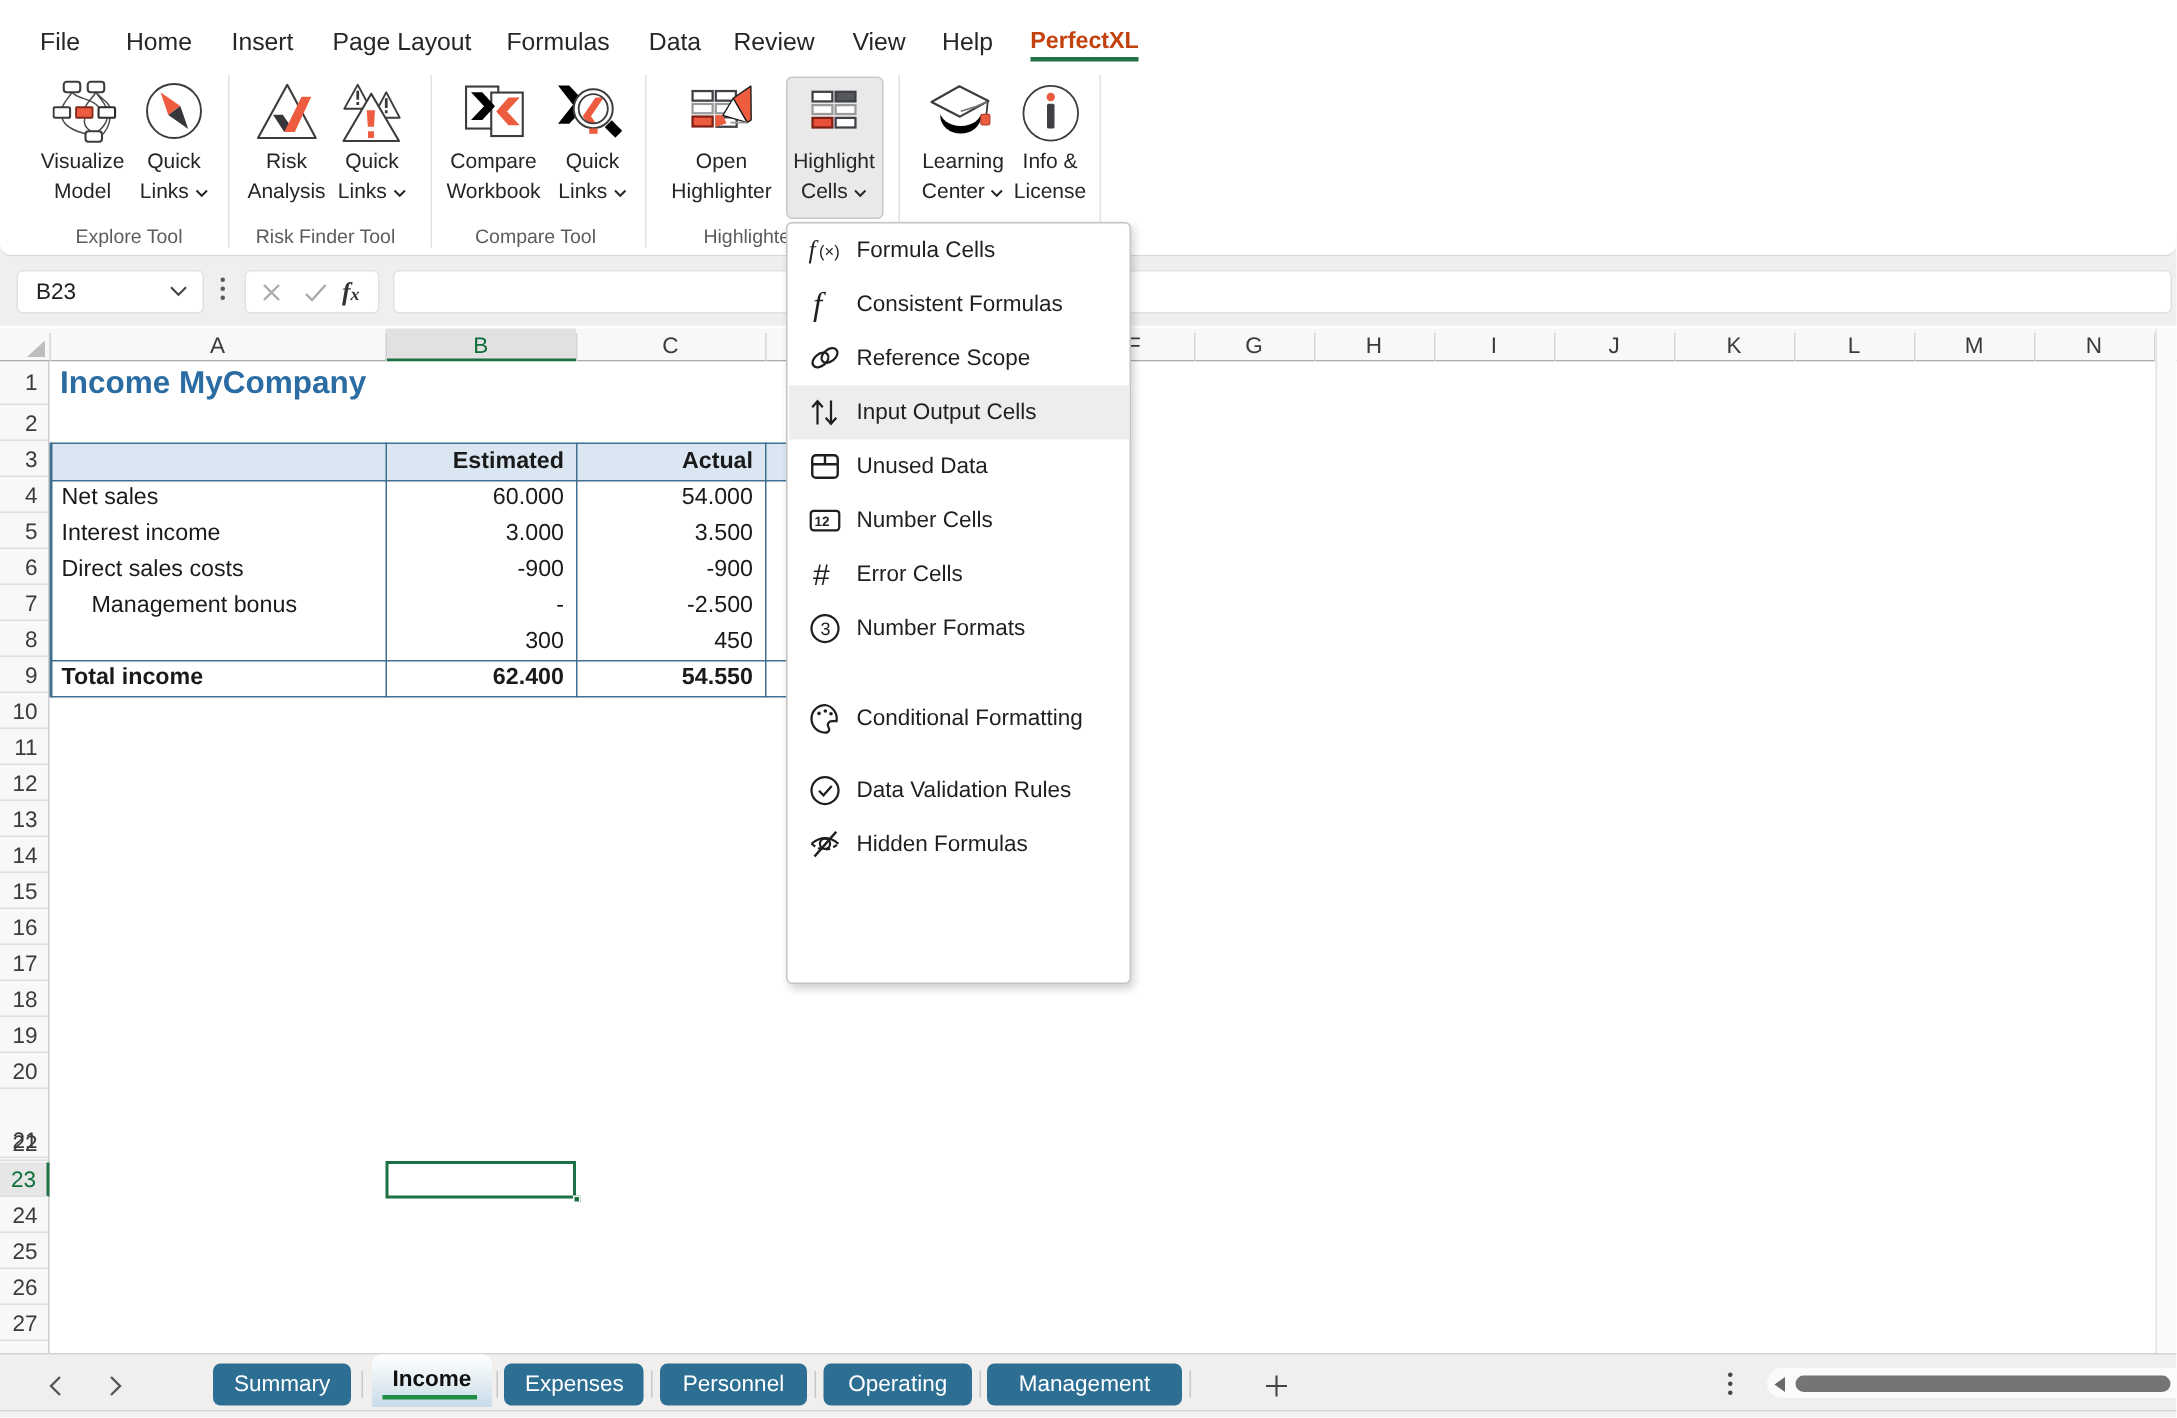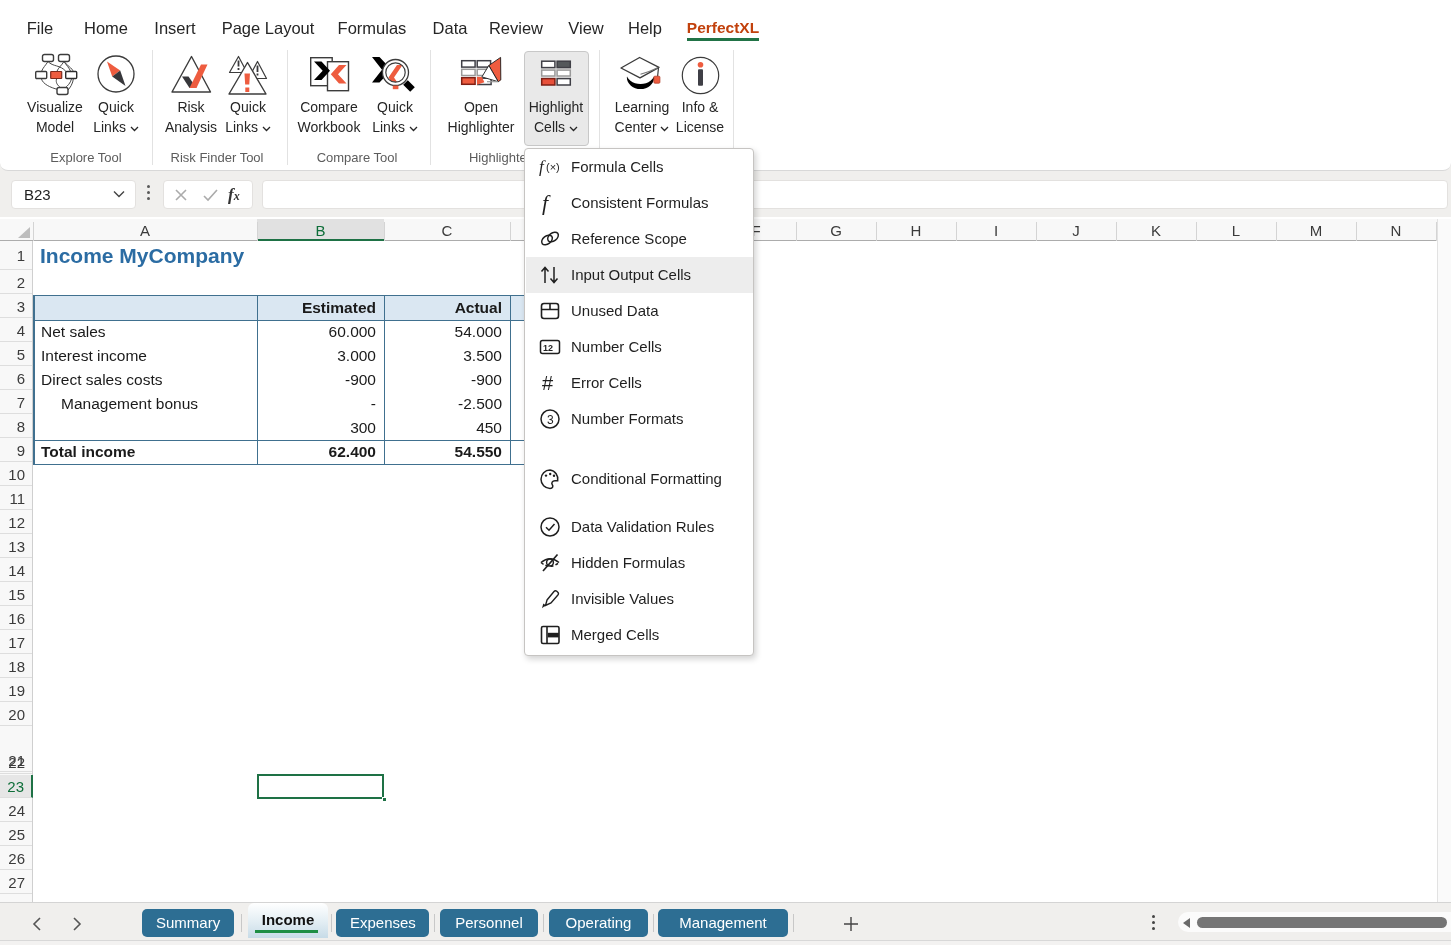--- a/index.html
+++ b/index.html
@@ -455,32 +455,13 @@
       <svg width="22" height="24" viewBox="0 0 22 24">
         <g stroke="#1f1f1f" stroke-width="1.5" fill="none">
           <path d="M2,11.5 Q11,4 20,11.5"></path>
           <path d="M2,11.5 Q11,19 20,11.5" stroke-dasharray="3,2.2"></path>
           <circle cx="11" cy="11.5" r="3.4"></circle>
           <path d="M4,20 L18.5,3.5" stroke-width="1.7"></path>
         </g>
       </svg>
       <span class="txt">Hidden Formulas</span>
     </div>
-    <div class="mi" style="top: 432px;">
-      <svg width="22" height="24" viewBox="0 0 22 24">
-        <g stroke="#1f1f1f" stroke-width="1.4" fill="none">
-          <path d="M8,13 L15,4.5 a2,2 0 0 1 2.8,-0.2 l1,0.9 a2,2 0 0 1 0.1,2.9 L12,16 L6.5,18.5 Z"></path>
-        </g>
-        <path d="M6.8,18.3 L3,21.2 L4.3,16.4 Z" fill="#1f1f1f"></path>
-      </svg>
-      <span class="txt">Invisible Values</span>
-    </div>
-    <div class="mi" style="top: 468px;">
-      <svg width="22" height="24" viewBox="0 0 22 24">
-        <g stroke="#1f1f1f" stroke-width="1.6" fill="none">
-          <rect x="2.5" y="3.5" width="17.5" height="17" rx="1.5"></rect>
-          <path d="M8,3.5 L8,20.5"></path>
-        </g>
-        <rect x="8.8" y="9.8" width="11" height="4.6" fill="#1f1f1f"></rect>
-      </svg>
-      <span class="txt">Merged Cells</span>
-    </div>
   </div>
 
 </body></html>

